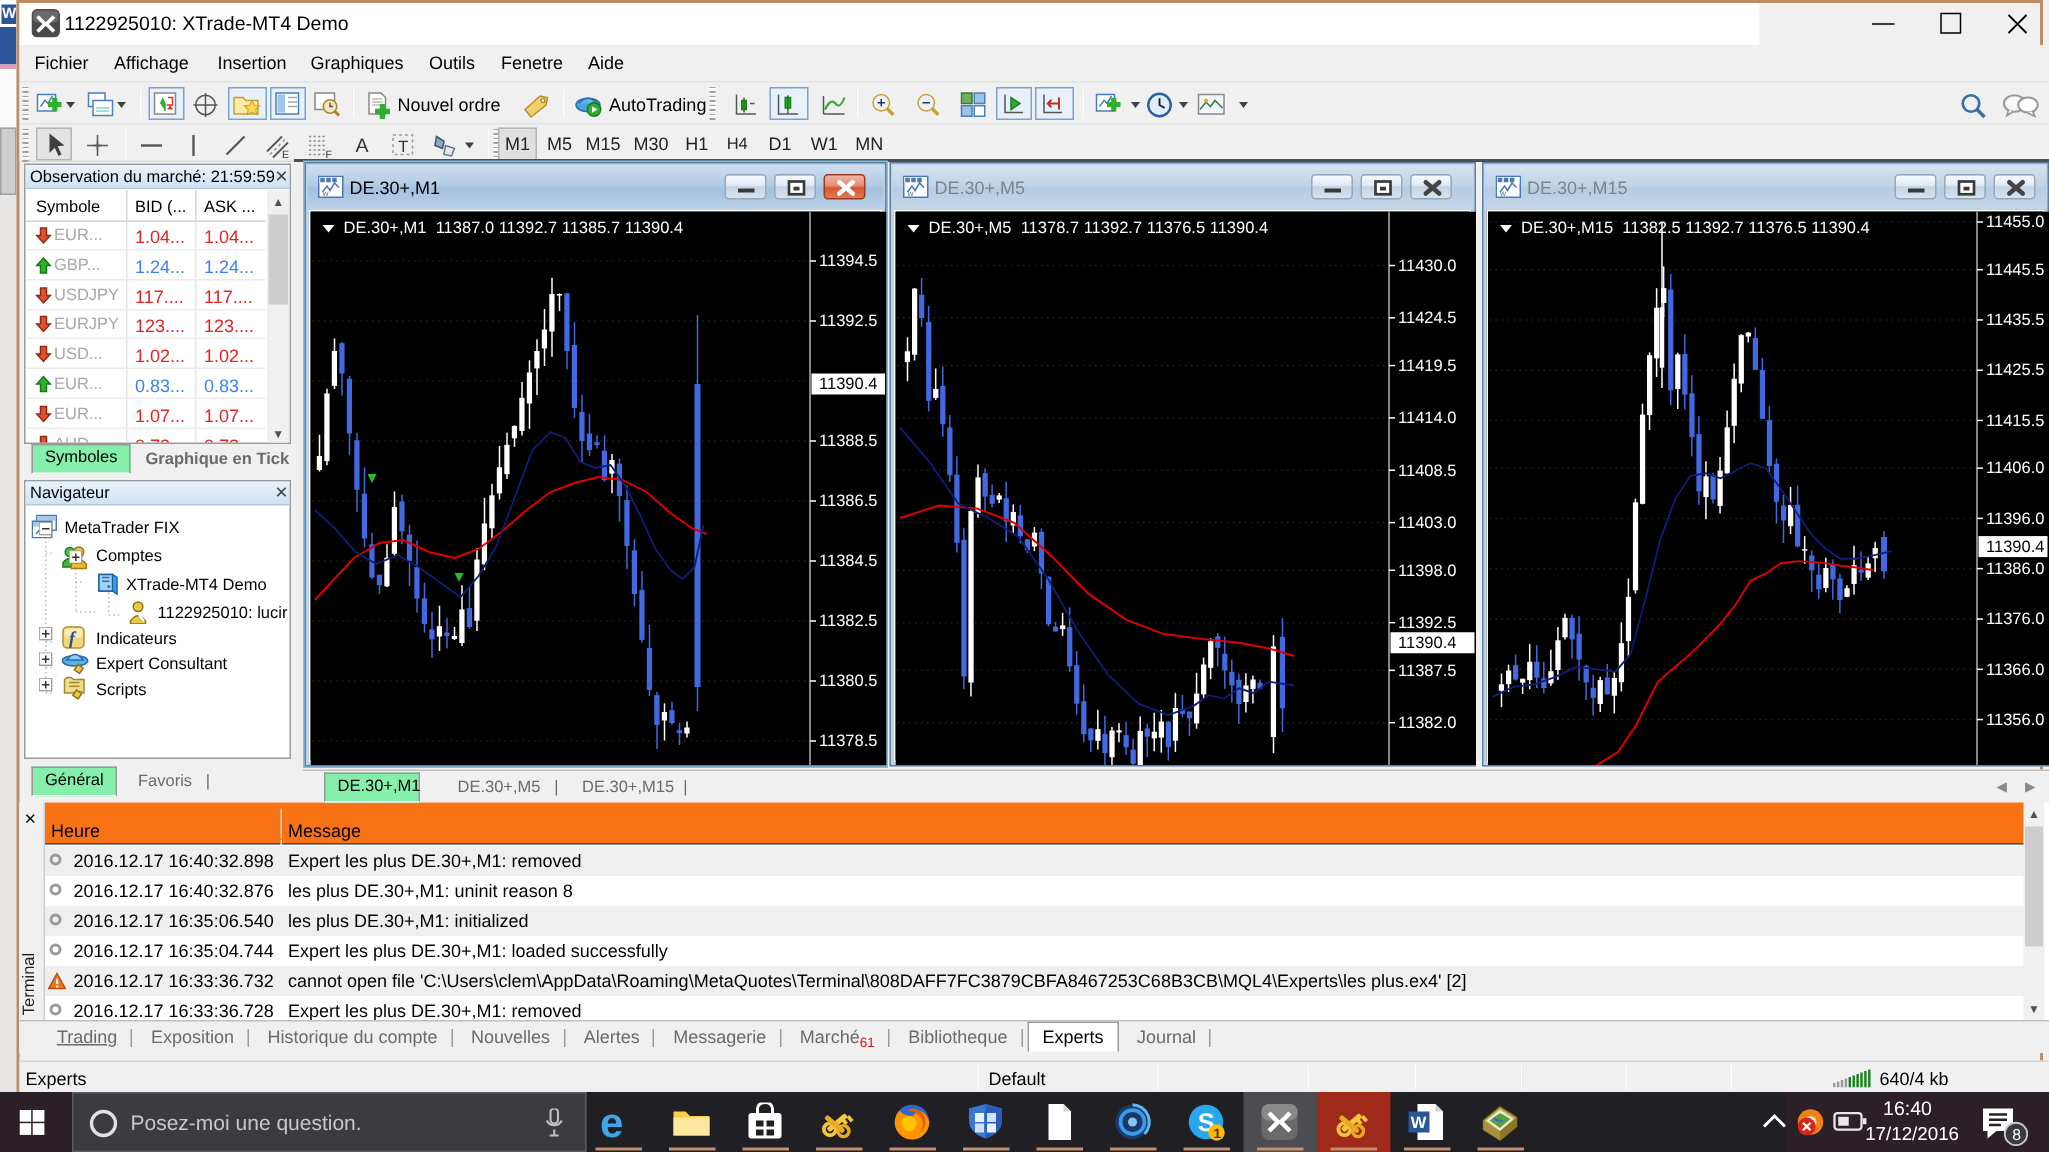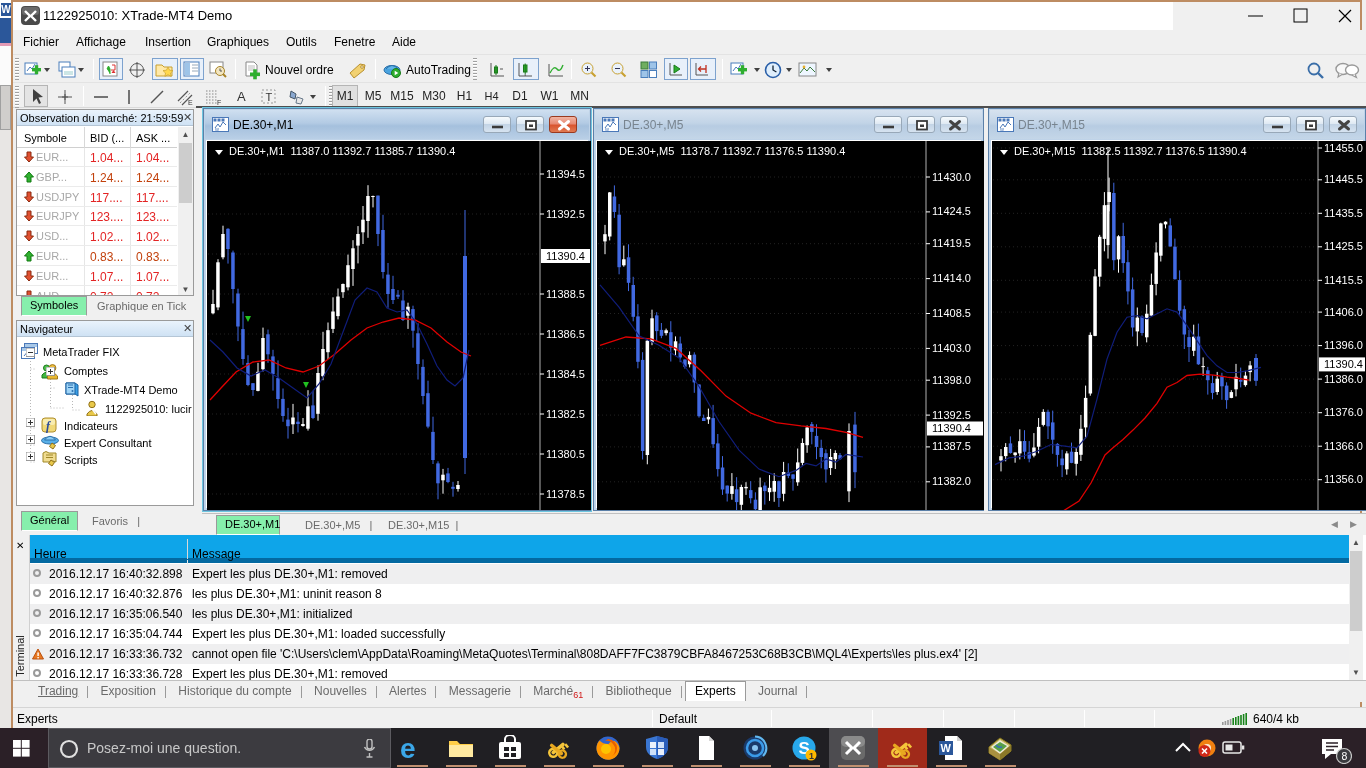--- a/index.html
+++ b/index.html
@@ -10,21 +10,21 @@
 .tbtn { position:absolute; top:3px; height:22px; border:1px solid transparent; }
 .sep1 { position:absolute; top:4px; width:1px; height:20px; background:#c6c6c6; border-right:1px solid #fff; }
 .handle { position:absolute; left:2px; top:3px; width:4px; height:22px;
   background-image:repeating-linear-gradient(to bottom,#a0a0a0 0 1px,#fff 1px 2px, transparent 2px 3px); }
 .tab { position:absolute; height:18px; line-height:17px; padding:0 8px; color:#6a6a6a; font-size:11px; white-space:nowrap;}
 .tab.act { background:#86efac; border:1px solid #9a9a9a; border-bottom:1px solid #fff; color:#000; height:20px; z-index:3;}
 .mwrow { position:absolute; left:0; width:160px; height:20px; border-bottom:1px solid #ebebeb; }
 .mwrow .sym { position:absolute; left:19px; top:4px; color:#a8a8a8; }
 .mwrow .bid { position:absolute; left:73px; top:4px; font-size:12px; }
 .mwrow .ask { position:absolute; left:119px; top:4px; font-size:12px; }
-.dn { color:#e32424; } .up { color:#c2410c; }
+.dn { color:#e32424; } .up { color:#3b82f6; }
 .trow { position:absolute; left:0; width:100%; height:20px; }
 .trow .tm { position:absolute; left:19px; top:3px; }
 .trow .msg { position:absolute; left:162px; top:3px; }
 .ticon { position:absolute; left:3px; top:5px; width:8px; height:8px; border-radius:50%; border:2px solid #9a9a9a; }
 .ttab { position:relative; display:inline-block; padding:0 9px; color:#6a6a6a; line-height:19px; font-size:12px; }
 .tsep { display:inline-block; width:1px; height:12px; background:#9a9a9a; vertical-align:middle; }
 .cwin { position:absolute; top:108px; height:403px; border:1px solid #5b80a8; background:#bfd3e8; }
 .cwin .ttl { position:absolute; left:1px; top:1px; right:1px; height:29px;
   background:linear-gradient(#cfdff0,#b3cbe4 45%,#a5c0dd 55%,#b9cfe6); }
 .cwin.inact .ttl { background:linear-gradient(#d6e2ef,#c2d4e7 45%,#b7cce2 55%,#c4d6e8); }
@@ -405,21 +405,21 @@
 
     <div class="abs" style="left:161px;top:17px;width:15px;height:170px;background:#f0f0f0;">
       <div class="abs" style="left:0;top:0;width:15px;height:15px;background:#f0f0f0;color:#505050;font-size:8px;text-align:center;line-height:15px;">▲</div>
       <div class="abs" style="left:0;top:155px;width:15px;height:15px;color:#505050;font-size:8px;text-align:center;line-height:15px;">▼</div>
       <div class="abs" style="left:1px;top:16px;width:13px;height:60px;background:#cdcdcd;"></div>
     </div>
   </div>
 
   <div class="abs" style="left:3px;top:294px;width:178px;height:21px;overflow:hidden;">
     <div class="tab act" style="left:5px;top:0;">Symboles</div>
-    <div class="tab" style="left:73px;top:2px;white-space:nowrap;overflow:hidden;width:105px;">Graphique en Tick</div>
+    <div class="tab" style="left:73px;top:2px;white-space:nowrap;overflow:hidden;width:105px;font-weight:bold;">Graphique en Tick</div>
   </div>
 
   <div class="abs" style="left:3px;top:318px;width:178px;height:186px;border:1px solid #9a9a9a;background:#fff;overflow:hidden;white-space:nowrap;">
     <div class="abs" style="left:0;top:0;width:176px;height:16px;background:linear-gradient(#eaf3fc,#cfe2f4);border-bottom:1px solid #b5c6d6;color:#000;">
       <span class="abs" style="left:3px;top:2px;">Navigateur</span>
       <span class="abs" style="left:166px;top:1px;font-size:11px;color:#444;">✕</span>
     </div>
     <svg class="abs" style="left:0;top:17px" width="176" height="168" fill="none">
         <path d="M13.5 14 V124" stroke="#b8b8b8" stroke-width="1" stroke-dasharray="1,2"></path>
         <path d="M13.5 31 h6 M13.5 90 h6 M13.5 107 h6 M13.5 124 h6" stroke="#b8b8b8" stroke-width="1" stroke-dasharray="1,2"></path>
@@ -504,21 +504,21 @@
     <span class="abs" style="left:1129px;top:5px;color:#8a8a8a;font-size:9px;">◀</span>
     <span class="abs" style="left:1148px;top:5px;color:#8a8a8a;font-size:9px;">▶</span>
   </div>
 
   <div class="abs" style="left:0;top:533px;width:1353px;height:167px;background:#fff;font-size:12px;">
     <div class="abs" style="left:0;top:0;width:17px;height:167px;background:#f0f0f0;border-right:1px solid #d0d0d0;">
       <span class="abs" style="left:-14px;top:115px;transform:rotate(-90deg);font-size:11px;color:#222;">Terminal</span>
       <span class="abs" style="left:3px;top:5px;font-size:10px;color:#000;">✕</span>
     </div>
 
-    <div class="abs" style="left:17px;top:0;width:1320px;height:28px;border-bottom:5px solid #0369a1;color:#000;background:#0ea5e9;">
+    <div class="abs" style="left:17px;top:0;width:1320px;height:28px;border-bottom:1px solid #0369a1;color:#000;background:#f97316;">
       <span class="abs" style="left:4px;top:12px;">Heure</span>
       <span class="abs" style="left:162px;top:12px;">Message</span>
       <div class="abs" style="left:157px;top:4px;width:1px;height:20px;background:#d8d8d8;"></div>
     </div>
     <div class="abs" style="left:174px;top:25px;width:1px;height:120px;background:#ececec;"></div>
     <div class="trow" style="left:17px;top:29px;width:1320px;height:20px;background:#efeff0;color:#000;overflow:hidden;">
         <span class="ticon"></span>
         <span class="tm">2016.12.17 16:40:32.898</span>
         <span class="msg">Expert les plus DE.30+,M1: removed</span>
       </div>
@@ -1276,19 +1276,23 @@
       <circle cx="10" cy="9" r="8.5" fill="#f08010"></circle>
       <circle cx="10" cy="9" r="4" fill="#fce8d0"></circle>
       <circle cx="7.5" cy="12" r="6" fill="#d02818"></circle>
       <path d="M5 9.5 l5 5 M10 9.5 l-5 5" stroke="#fff" stroke-width="1.6"></path>
     </svg>
     <svg class="abs" style="left:1222px;top:13px" width="24" height="14">
       <rect x="1" y="1" width="18" height="11" rx="2" fill="none" stroke="#e8e8e8" stroke-width="1.5"></rect>
       <rect x="19.8" y="4.5" width="2.5" height="4" fill="#e8e8e8"></rect>
       <rect x="3.5" y="3.5" width="7" height="6" fill="#e8e8e8"></rect>
     </svg>
+    <div class="abs" style="left:1180px;top:3px;width:126px;height:34px;color:#fff;font-size:13px;text-align:right;">
+      <div>16:40&nbsp;&nbsp;&nbsp;&nbsp;&nbsp;</div>
+      <div style="margin-top:3px;font-size:12.5px;">17/12/2016</div>
+    </div>
     <svg class="abs" style="left:1320px;top:10px" width="32" height="26">
       <path d="M2 1 h20 v15 h-11 l-6 5 v-5 h-3 z" fill="#fff"></path>
       <path d="M6 5 h12 M6 8.5 h12 M6 12 h8" stroke="#2b2027" stroke-width="1.6"></path>
       <circle cx="24" cy="18" r="7.5" fill="#3a3a3e" stroke="#c8c8c8" stroke-width="1.2"></circle>
       <text x="21.5" y="22" font-size="10.5" fill="#fff" font-family="Liberation Sans">8</text>
     </svg>
 </div>
 
 </body></html>

